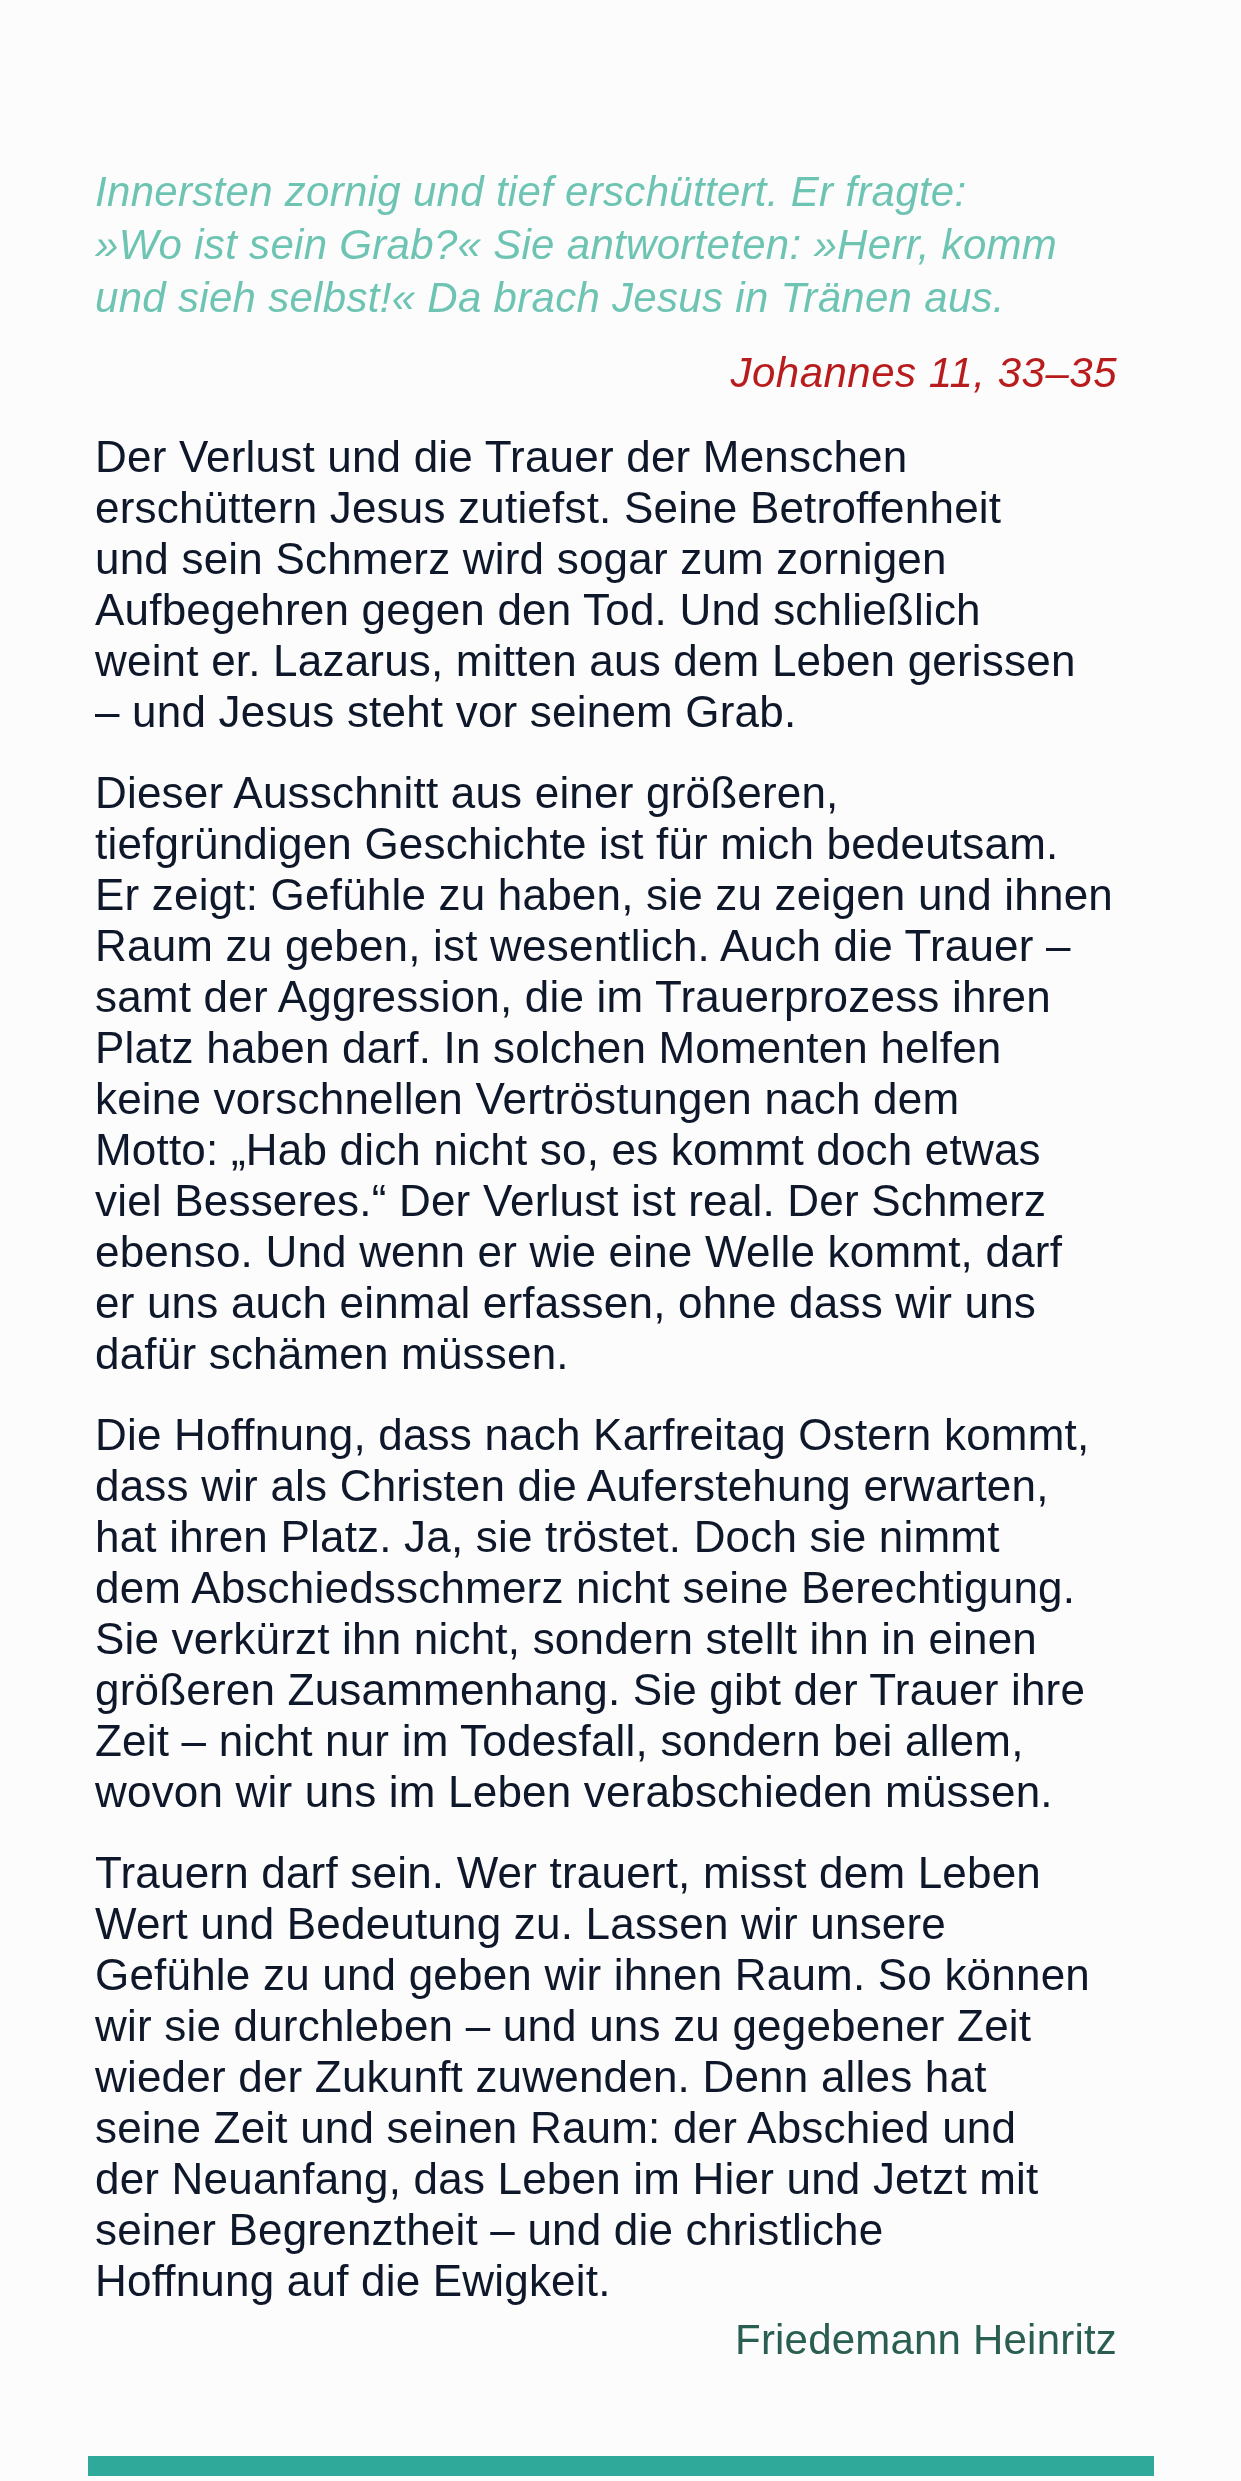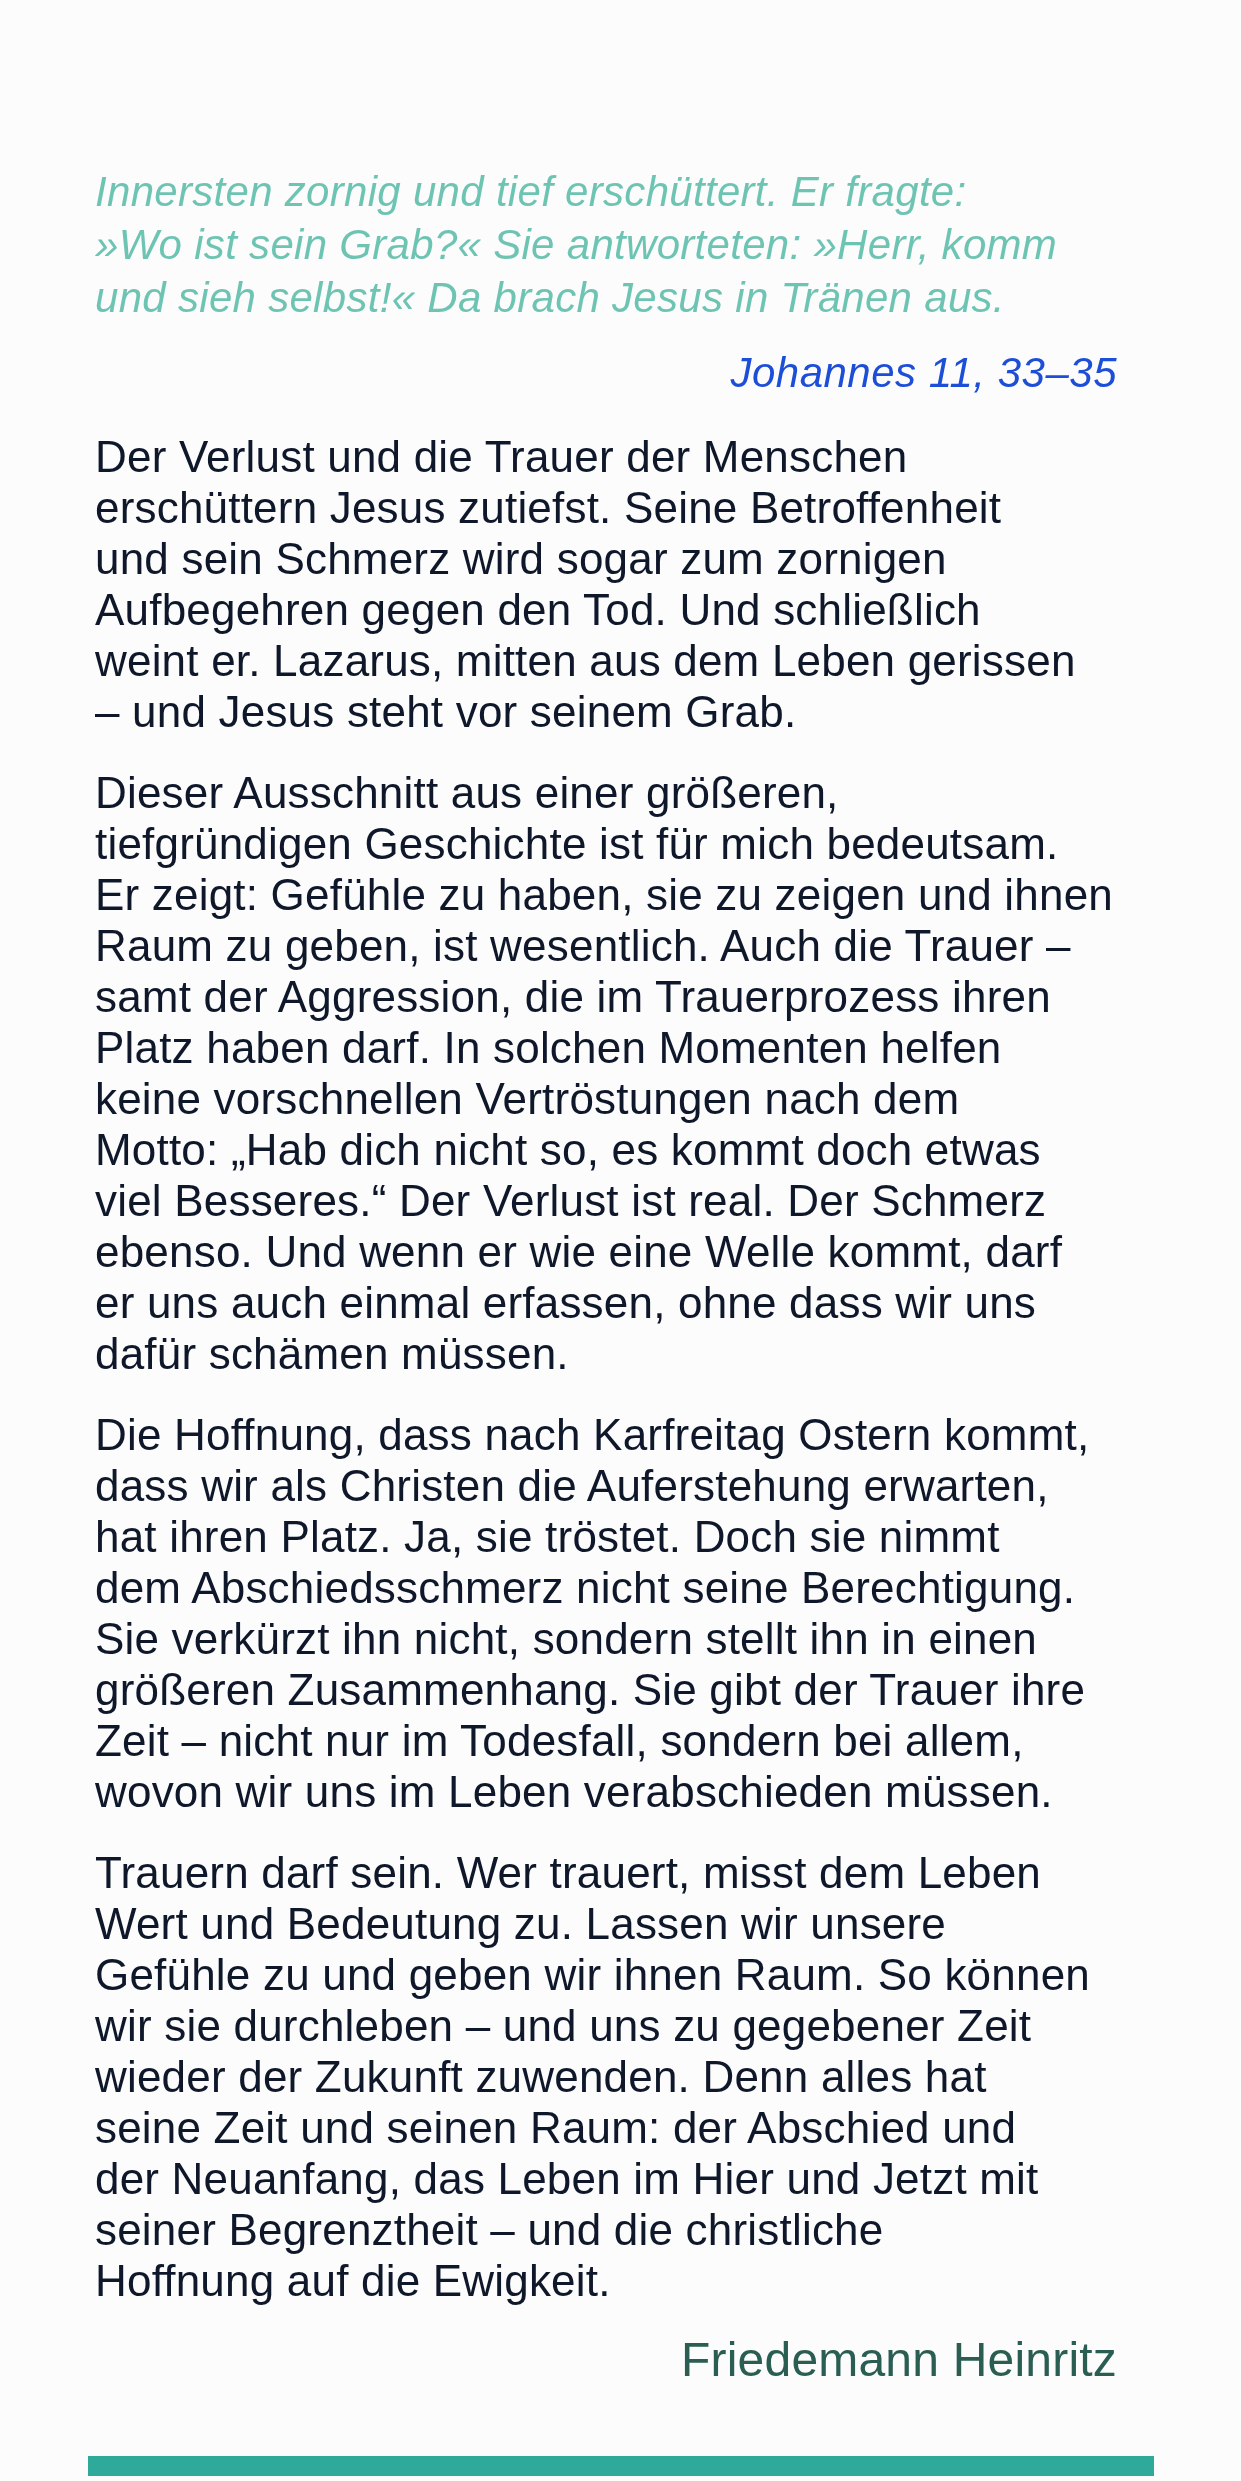--- a/index.html
+++ b/index.html
@@ -32,40 +32,40 @@
     letter-spacing: 0.3px;
     color: #6ec4b3;
     white-space: pre-line;
   }
   .citation {
     margin-top: 22px;
     font-style: italic;
     font-size: 42px;
     line-height: 53px;
     letter-spacing: 0.5px;
-    color: #1d4ed8;
+    color: #b91c1c;
     text-align: right;
   }
   .body-text {
     margin-top: 32px;
   }
   .para {
     font-size: 44px;
     line-height: 51px;
     letter-spacing: 0.2px;
     color: #0f172a;
     white-space: pre-line;
     margin: 0 0 30px 0;
   }
   .para:last-of-type {
     margin-bottom: 0;
   }
   .signature {
-    margin-top: 28px;
-    font-size: 48px;
+    margin-top: 8px;
+    font-size: 42px;
     line-height: 51px;
     letter-spacing: 0.2px;
     color: #2b5e52;
     text-align: right;
   }
   .footer-bar {
     position: absolute;
     left: 88px;
     bottom: 5px;
     width: 1066px;

